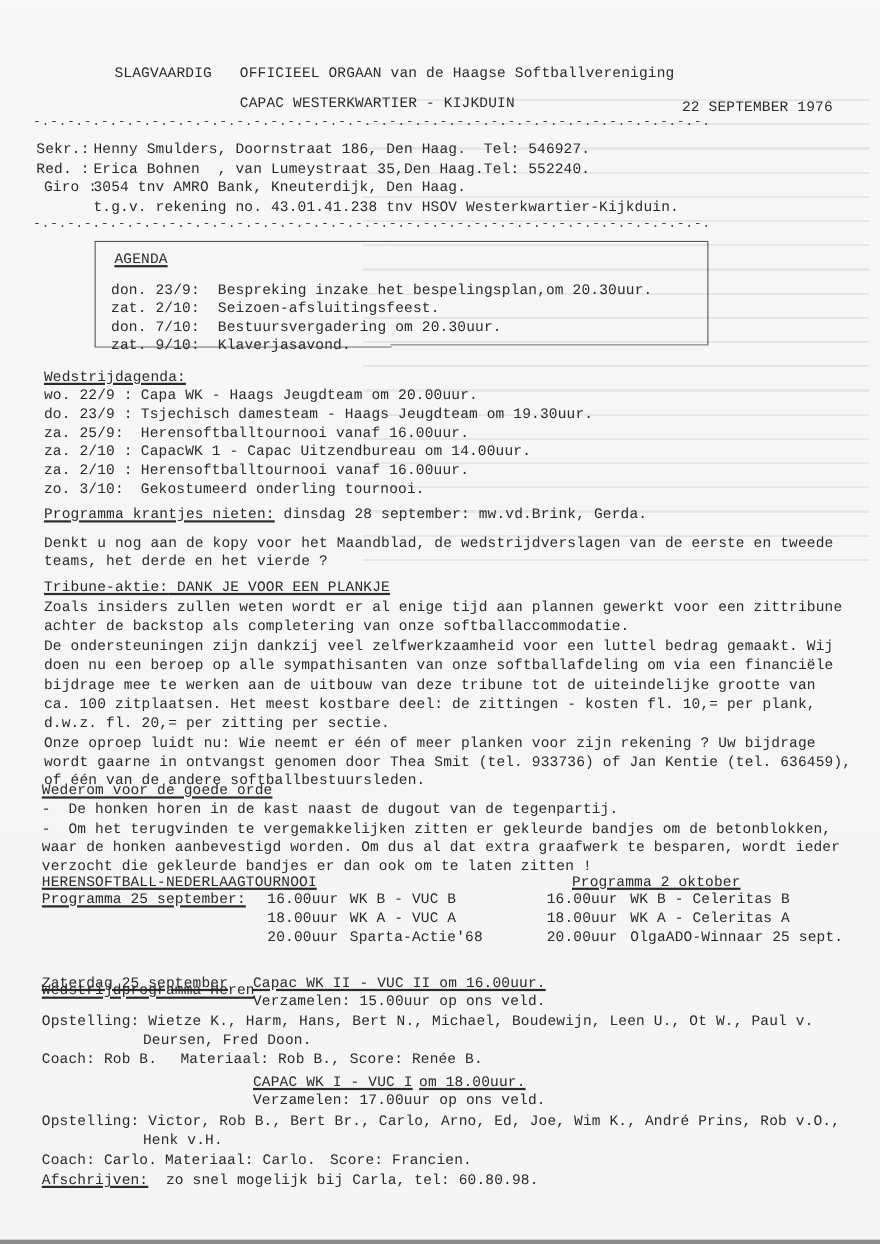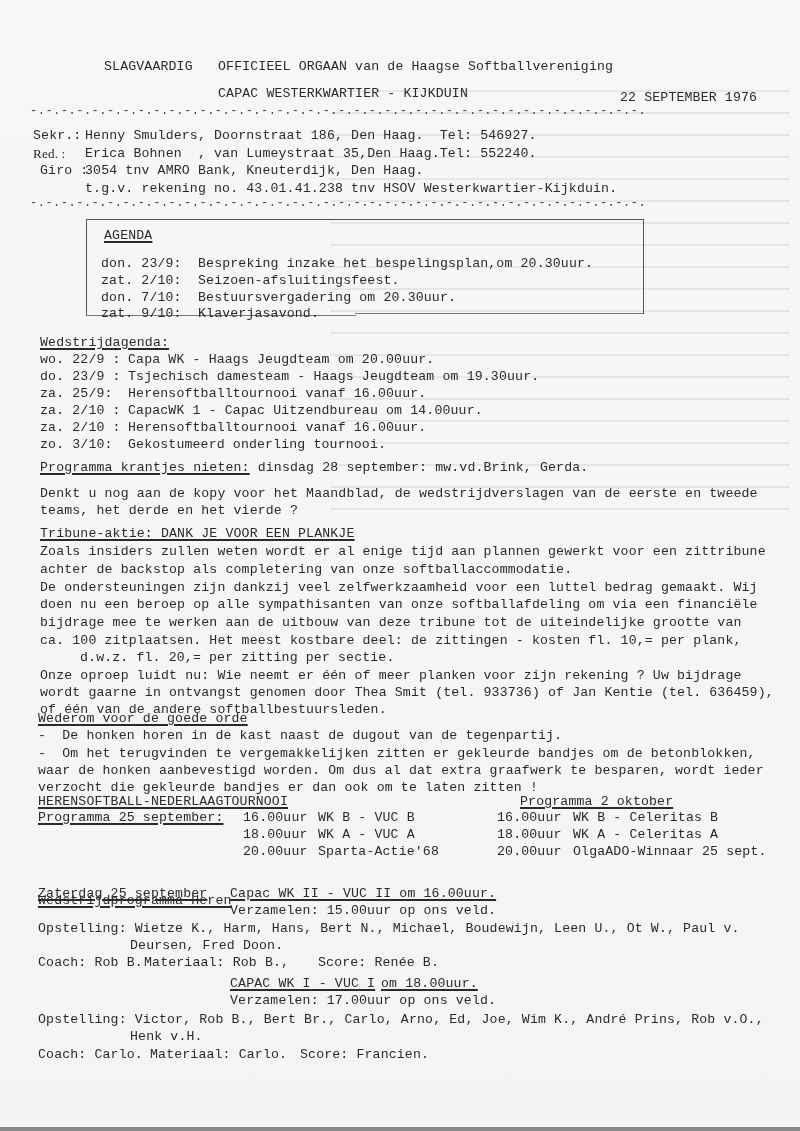--- a/index.html
+++ b/index.html
@@ -30,21 +30,21 @@
   <div class="ghost"></div>
 
   <div class="line" style="left:104px;top:59px;">SLAGVAARDIG</div>
   <div class="line" style="left:218px;top:59px;">OFFICIEEL ORGAAN van de Haagse Softballvereniging</div>
   <div class="line" style="left:218px;top:86px;">CAPAC WESTERKWARTIER - KIJKDUIN</div>
   <div class="line" style="left:620px;top:90px;">22 SEPTEMBER 1976</div>
   <div class="dash" style="left:30px;top:104px;width:750px;">-.-.-.-.-.-.-.-.-.-.-.-.-.-.-.-.-.-.-.-.-.-.-.-.-.-.-.-.-.-.-.-.-.-.-.-.-.-.-.-.</div>
 
   <div class="line" style="left:33px;top:128px;">Sekr.:</div>
   <div class="line" style="left:85px;top:128px;">Henny Smulders, Doornstraat 186, Den Haag.  Tel: 546927.</div>
-  <div class="line" style="left:33px;top:146px;font-family:Liberation Serif, serif;">Red. :</div>
+  <div class="line" style="left:33px;top:146px;">Red. :</div>
   <div class="line" style="left:85px;top:146px;">Erica Bohnen  , van Lumeystraat 35,Den Haag.Tel: 552240.</div>
   <div class="line" style="left:40px;top:163px;text-align:center;">Giro :</div>
   <div class="line" style="left:85px;top:163px;">3054 tnv AMRO Bank, Kneuterdijk, Den Haag.</div>
   <div class="line" style="left:85px;top:181px;">t.g.v. rekening no. 43.01.41.238 tnv HSOV Westerkwartier-Kijkduin.</div>
   <div class="dash" style="left:30px;top:196px;width:750px;">-.-.-.-.-.-.-.-.-.-.-.-.-.-.-.-.-.-.-.-.-.-.-.-.-.-.-.-.-.-.-.-.-.-.-.-.-.-.-.-.</div>
 
   <div class="box"></div>
   <div class="boxt"></div>
   <div class="boxb"></div>
   <div class="boxv"></div>
@@ -77,21 +77,21 @@
   <div class="line" style="left:40px;top:486px;">Denkt u nog aan de kopy voor het Maandblad, de wedstrijdverslagen van de eerste en tweede</div>
   <div class="line" style="left:40px;top:503px;">teams, het derde en het vierde ?</div>
 
   <div class="line u" style="left:40px;top:526px;"><span>Tribune-aktie:</span><span> DANK JE VOOR EEN PLANKJE</span></div>
   <div class="line" style="left:40px;top:544px;">Zoals insiders zullen weten wordt er al enige tijd aan plannen gewerkt voor een zittribune</div>
   <div class="line" style="left:40px;top:562px;">achter de backstop als completering van onze softballaccommodatie.</div>
   <div class="line" style="left:40px;top:580px;">De ondersteuningen zijn dankzij veel zelfwerkzaamheid voor een luttel bedrag gemaakt. Wij</div>
   <div class="line" style="left:40px;top:597px;">doen nu een beroep op alle sympathisanten van onze softballafdeling om via een financiële</div>
   <div class="line" style="left:40px;top:615px;">bijdrage mee te werken aan de uitbouw van deze tribune tot de uiteindelijke grootte van</div>
   <div class="line" style="left:40px;top:633px;">ca. 100 zitplaatsen. Het meest kostbare deel: de zittingen - kosten fl. 10,= per plank,</div>
-  <div class="line" style="left:40px;top:650px;margin-left:40px;">d.w.z. fl. 20,= per zitting per sectie.</div>
+  <div class="line" style="left:40px;top:650px;">d.w.z. fl. 20,= per zitting per sectie.</div>
   <div class="line" style="left:40px;top:668px;">Onze oproep luidt nu: Wie neemt er één of meer planken voor zijn rekening ? Uw bijdrage</div>
   <div class="line" style="left:40px;top:685px;">wordt gaarne in ontvangst genomen door Thea Smit (tel. 933736) of Jan Kentie (tel. 636459),</div>
   <div class="line" style="left:40px;top:702px;">of één van de andere softballbestuursleden.</div>
 
   <div class="line u" style="left:38px;top:711px;">Wederom voor de goede orde</div>
   <div class="line" style="left:38px;top:728px;">-  De honken horen in de kast naast de dugout van de tegenpartij.</div>
   <div class="line" style="left:38px;top:746px;">-  Om het terugvinden te vergemakkelijken zitten er gekleurde bandjes om de betonblokken,</div>
   <div class="line" style="left:38px;top:763px;">waar de honken aanbevestigd worden. Om dus al dat extra graafwerk te besparen, wordt ieder</div>
   <div class="line" style="left:38px;top:780px;">verzocht die gekleurde bandjes er dan ook om te laten zitten !</div>
 
@@ -111,27 +111,28 @@
   <div class="line" style="left:497px;top:844px;">20.00uur</div>
   <div class="line" style="left:573px;top:844px;">OlgaADO-Winnaar 25 sept.</div>
 
   <div class="line u" style="left:38px;top:869px;margin-top:24px;">Wedstrijdprogramma Heren</div>
   <div class="line u" style="left:38px;top:886px;">Zaterdag 25 september</div>
   <div class="line u" style="left:230px;top:886px;">Capac WK II - VUC II om 16.00uur.</div>
   <div class="line" style="left:230px;top:903px;">Verzamelen: 15.00uur op ons veld.</div>
   <div class="line" style="left:38px;top:921px;">Opstelling: Wietze K., Harm, Hans, Bert N., Michael, Boudewijn, Leen U., Ot W., Paul v.</div>
   <div class="line" style="left:130px;top:938px;">Deursen, Fred Doon.</div>
   <div class="line" style="left:38px;top:955px;">Coach: Rob B.</div>
-  <div class="line" style="left:128px;top:955px;padding-left:16px;">Materiaal: Rob B.,</div>
+  <div class="line" style="left:148px;top:955px;padding-left:16px;">Materiaal: Rob B.,</div>
   <div class="line" style="left:318px;top:955px;">Score: Renée B.</div>
 
   <div class="line u" style="left:230px;top:976px;text-align:center;">CAPAC WK I - VUC I</div>
   <div class="line u" style="left:381px;top:976px;">om 18.00uur.</div>
   <div class="line" style="left:230px;top:993px;">Verzamelen: 17.00uur op ons veld.</div>
   <div class="line" style="left:38px;top:1012px;">Opstelling: Victor, Rob B., Bert Br., Carlo, Arno, Ed, Joe, Wim K., André Prins, Rob v.O.,</div>
   <div class="line" style="left:130px;top:1029px;">Henk v.H.</div>
   <div class="line" style="left:38px;top:1047px;">Coach: Carlo.</div>
   <div class="line" style="left:150px;top:1047px;">Materiaal: Carlo.</div>
   <div class="line" style="left:300px;top:1047px;">Score: Francien.</div>
 
+  <div class="line" style="left:38px;top:1065px;"><span class="u">Afschrijven:</span><span>  zo snel mogelijk bij Carla, tel: 60.80.98.</span></div>
 
   <div class="bottom-edge"></div>
 </div>
 
 </body></html>

